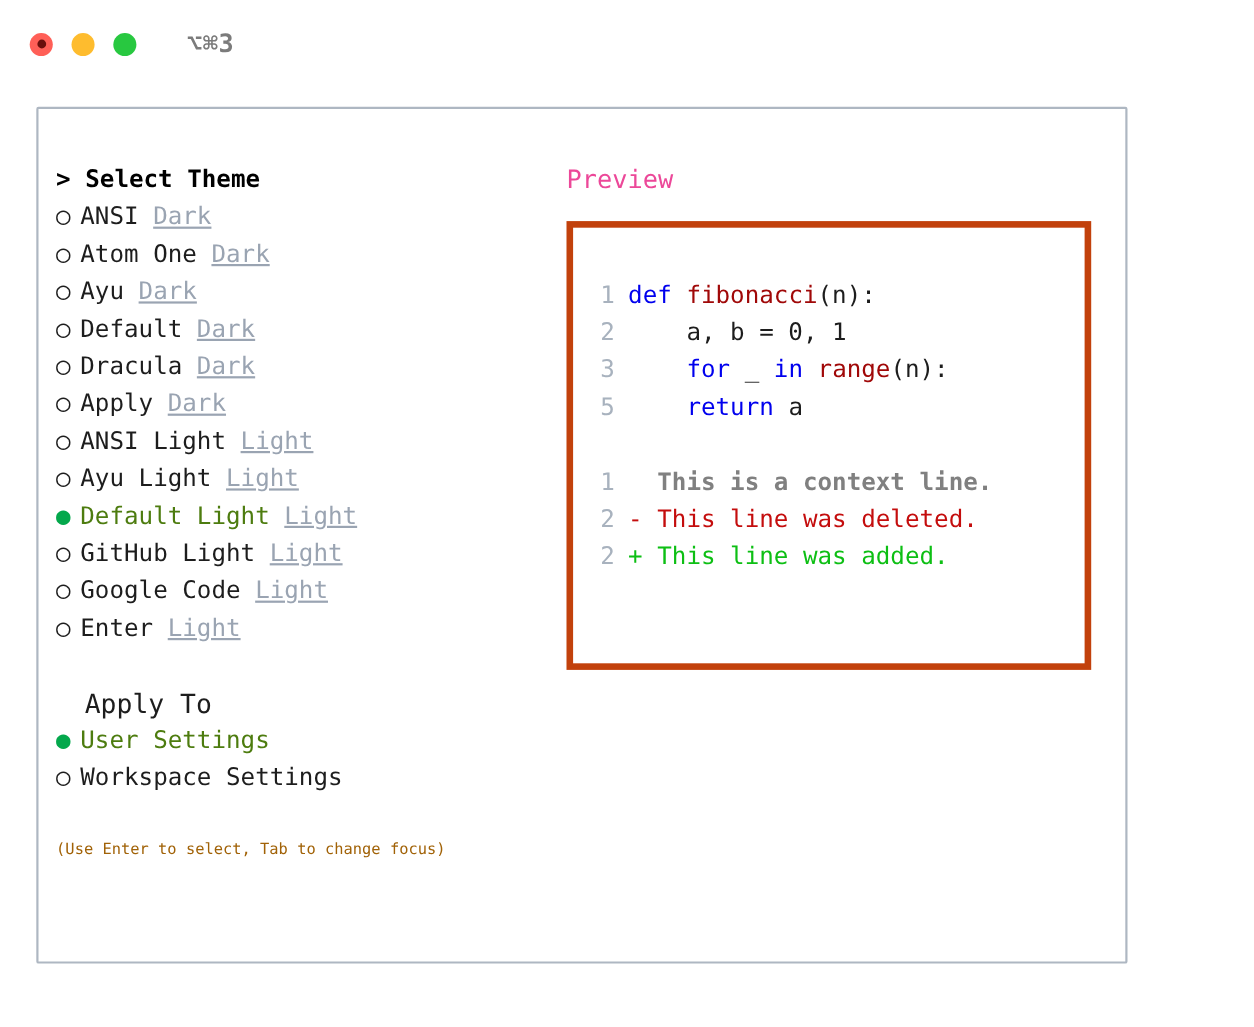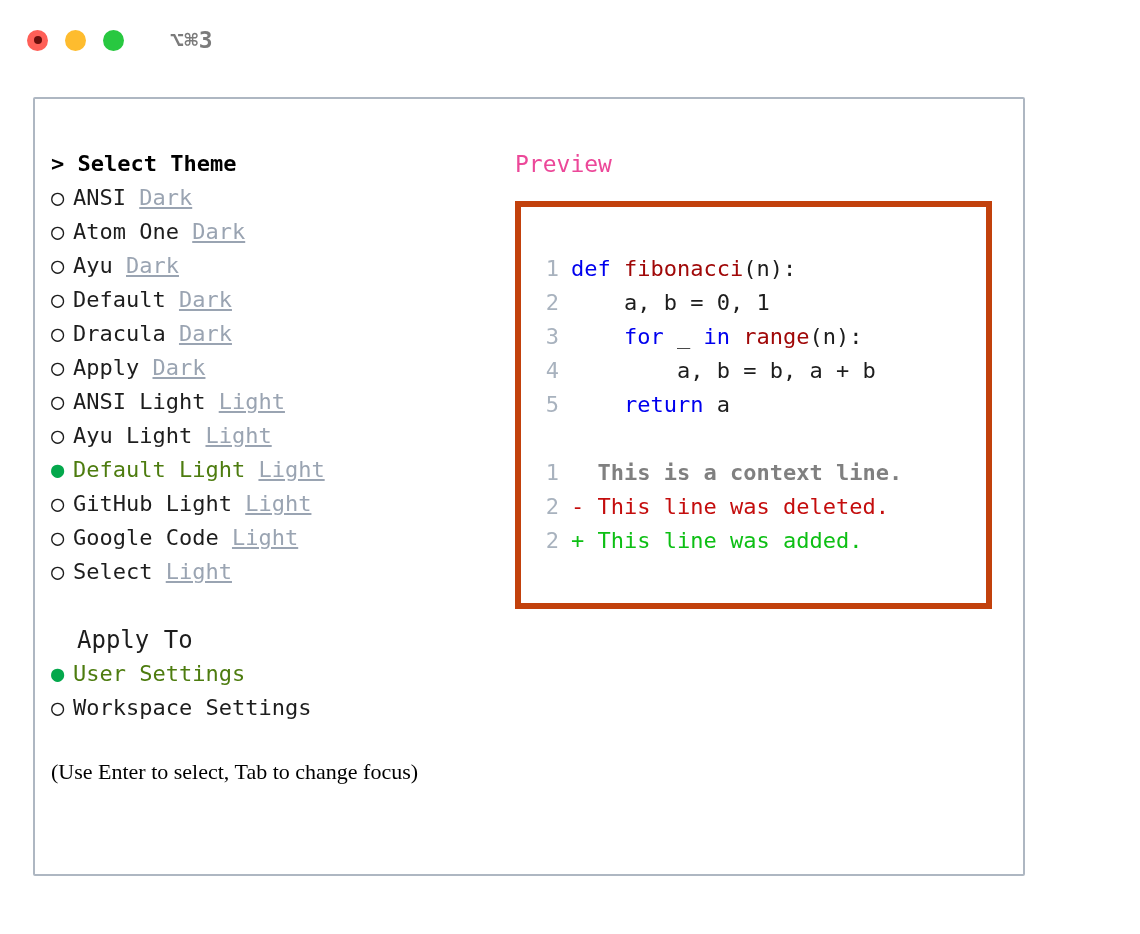--- a/index.html
+++ b/index.html
@@ -99,25 +99,24 @@
   .spacer { height: 34px; }
   #apply-head {
     font-size: 24px;
     line-height: 34px;
     color: #1d1d1d;
     white-space: pre;
     padding-left: 26px;
   }
   #hint {
     margin-top: 30px;
-    font-size: 22px;
-    line-height: 34px;
-    color: #000000;
+    font-size: 14px;
+    line-height: 34px;
+    color: #a16207;
     width: 415px;
-    font-family: Liberation Serif, serif;
   }
 
   
   #right-col {
     position: absolute;
     left: 480px; top: 48px;
     width: 490px;
   }
   #preview-title {
     font-size: 23px;
@@ -177,39 +176,38 @@
         <div class="line"><span class="marker">○</span><span class="name">Atom One</span><span> </span><span class="variant">Dark</span></div>
         <div class="line"><span class="marker">○</span><span class="name">Ayu</span><span> </span><span class="variant">Dark</span></div>
         <div class="line"><span class="marker">○</span><span class="name">Default</span><span> </span><span class="variant">Dark</span></div>
         <div class="line"><span class="marker">○</span><span class="name">Dracula</span><span> </span><span class="variant">Dark</span></div>
         <div class="line"><span class="marker">○</span><span class="name">Apply</span><span> </span><span class="variant">Dark</span></div>
         <div class="line"><span class="marker">○</span><span class="name">ANSI Light</span><span> </span><span class="variant">Light</span></div>
         <div class="line"><span class="marker">○</span><span class="name">Ayu Light</span><span> </span><span class="variant">Light</span></div>
         <div class="line"><span class="marker sel">●</span><span class="name sel">Default Light</span><span> </span><span class="variant">Light</span></div>
         <div class="line"><span class="marker">○</span><span class="name">GitHub Light</span><span> </span><span class="variant">Light</span></div>
         <div class="line"><span class="marker">○</span><span class="name">Google Code</span><span> </span><span class="variant">Light</span></div>
-        <div class="line"><span class="marker">○</span><span class="name">Select</span><span> </span><span class="variant">Light</span></div>
+        <div class="line"><span class="marker">○</span><span class="name">Enter</span><span> </span><span class="variant">Light</span></div>
       </div>
     <div class="spacer"></div>
     <div id="apply-head">Apply To</div>
     <div id="apply-list">
         <div class="line"><span class="marker sel">●</span><span class="name sel">User Settings</span></div>
         <div class="line"><span class="marker">○</span><span class="name">Workspace Settings</span></div>
       </div>
     <div id="hint">(Use Enter to select, Tab to change focus)</div>
   </div>
 
   <div id="right-col">
     <div id="preview-title">Preview</div>
     <div id="preview-box">
       <div id="code">
           <div class="code-line"><span class="ln">1</span><span class="kw">def</span><span class="pln"> </span><span class="fn">fibonacci</span><span class="pln">(n):</span></div>
           <div class="code-line"><span class="ln">2</span><span class="pln">    a, b = 0, 1</span></div>
           <div class="code-line"><span class="ln">3</span><span class="pln">    </span><span class="kw">for</span><span class="pln"> _ </span><span class="kw">in</span><span class="pln"> </span><span class="fn">range</span><span class="pln">(n):</span></div>
-          <div class="code-line"><span class="ln">4</span><span class="pln">        a, b = b, a + b</span></div>
           <div class="code-line"><span class="ln">5</span><span class="pln">    </span><span class="kw">return</span><span class="pln"> a</span></div>
           <div class="gap"></div>
           <div class="code-line"><span class="ln">1</span><span class="ctx">  </span><span class="ctx">This is a context line.</span></div>
           <div class="code-line"><span class="ln">2</span><span class="del">- </span><span class="del">This line was deleted.</span></div>
           <div class="code-line"><span class="ln">2</span><span class="add">+ </span><span class="add">This line was added.</span></div>
         </div>
     </div>
   </div>
 
 </div>

